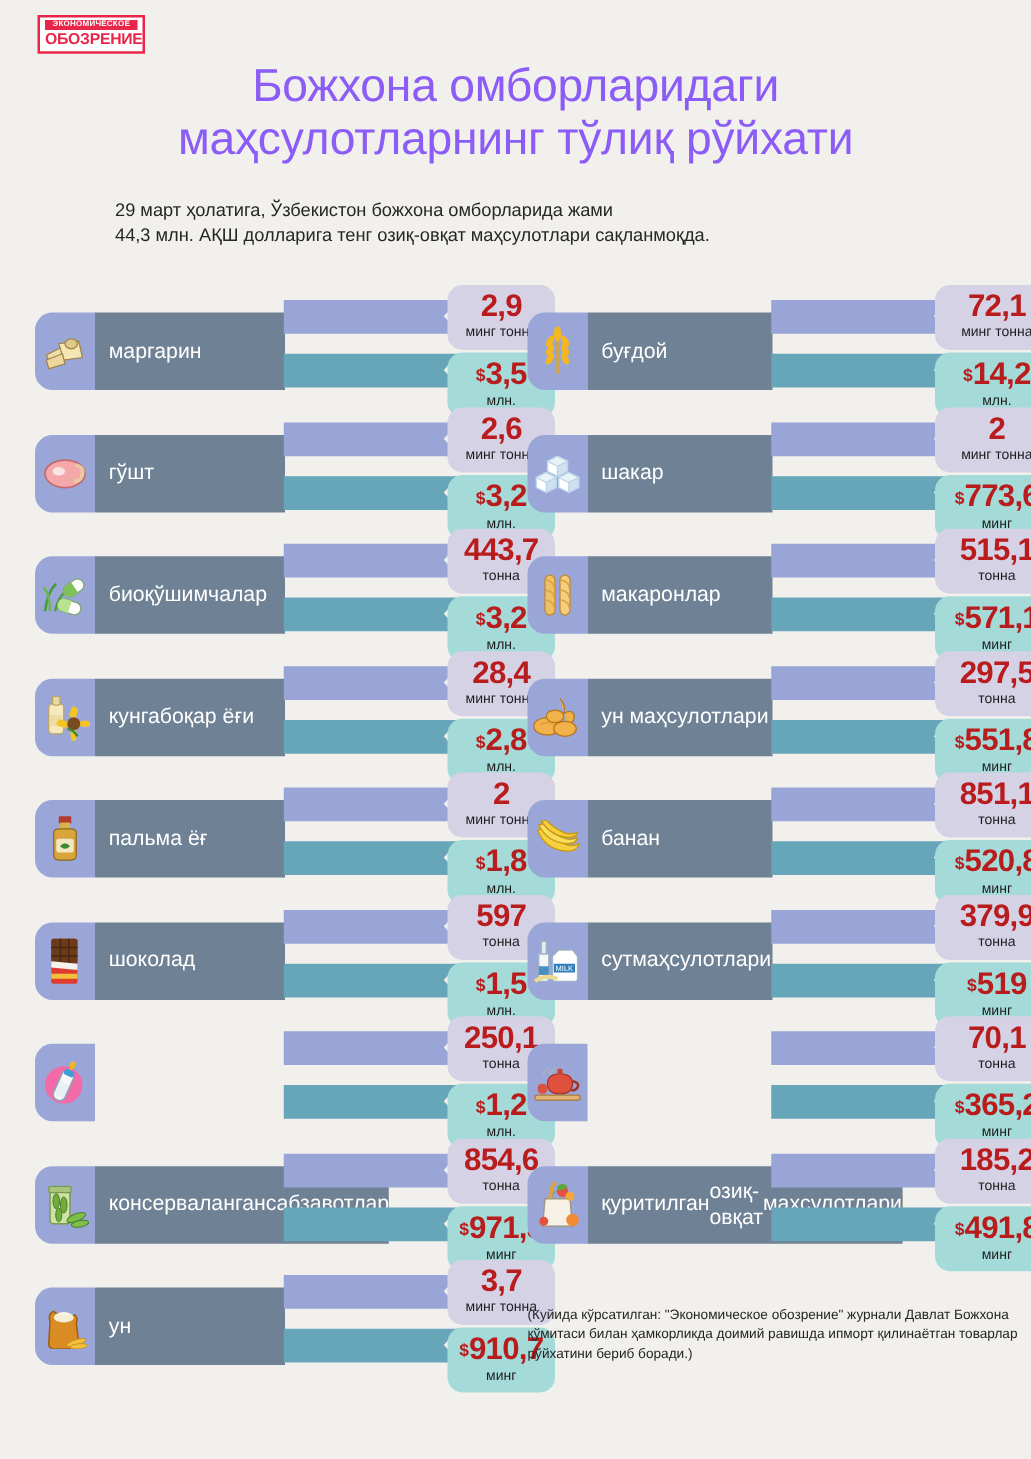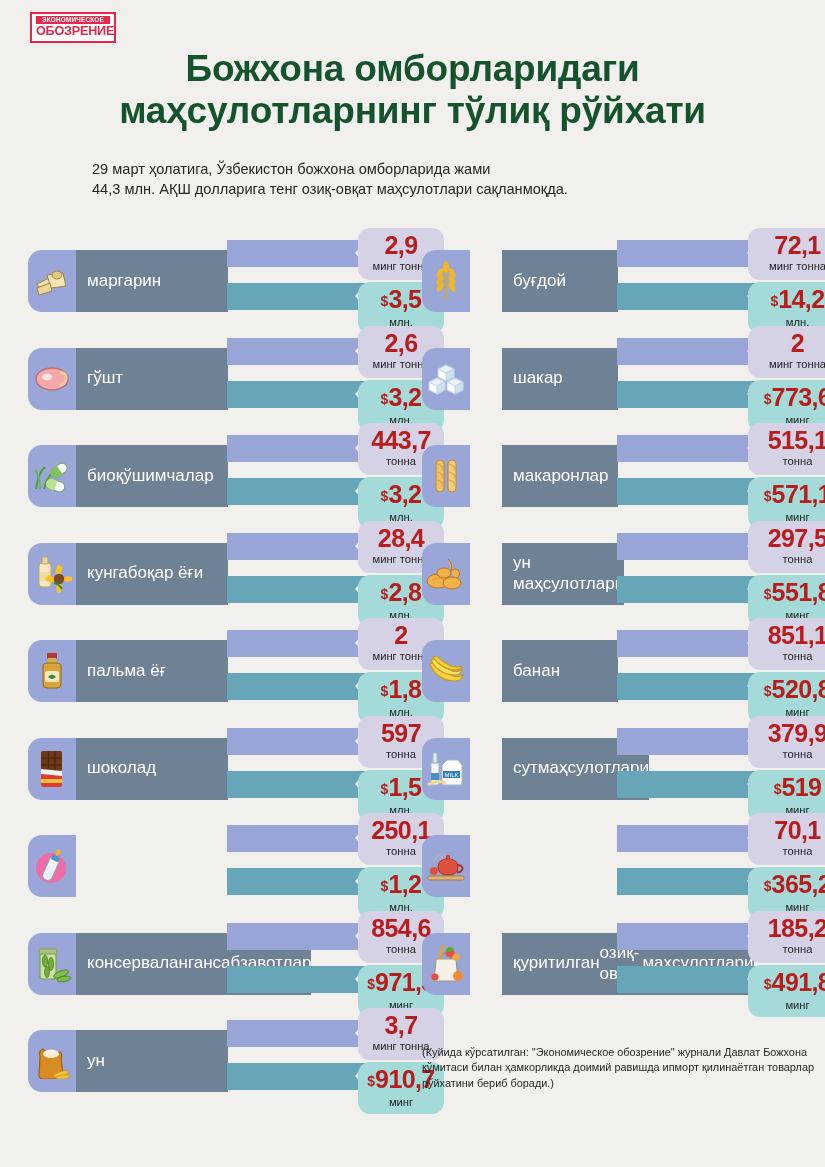--- a/index.html
+++ b/index.html
@@ -35,22 +35,22 @@
     display:block;
     font-size:12.6px;font-weight:bold;letter-spacing:-.2px;
     color:#e8264a;
     padding-top:1px;
   }
 
   .title{
     position:absolute;left:0;top:48px;width:825px;
     text-align:center;
     font-size:37px;line-height:1.14;
-    font-weight:bold;
-    color:#14532d;
+    font-weight:normal;
+    color:#8b5cf6;
     letter-spacing:-.2px;
   }
   .subtitle{
     position:absolute;left:92px;top:160px;width:700px;
     font-size:14.6px;line-height:1.35;
     color:#262626;
     font-weight:500;
   }
 
   
@@ -60,21 +60,21 @@
 
   .row{position:relative;height:97.5px;}
 
   
   .labelblock{
     position:absolute;left:0;top:18px;
     height:62px;
     display:flex;align-items:stretch;
   }
   .col-left .labelblock{width:200px;}
-  .col-right .labelblock{width:196px;gap:32px;}
+  .col-right .labelblock{width:196px;}
 
   .icon-tile{
     width:48px;flex:0 0 48px;
     background:#9aa6d8;
     border-radius:14px 0 0 14px;
     display:flex;align-items:center;justify-content:center;
     position:relative;
     overflow:hidden;
   }
   .icon-tile svg{display:block;}

